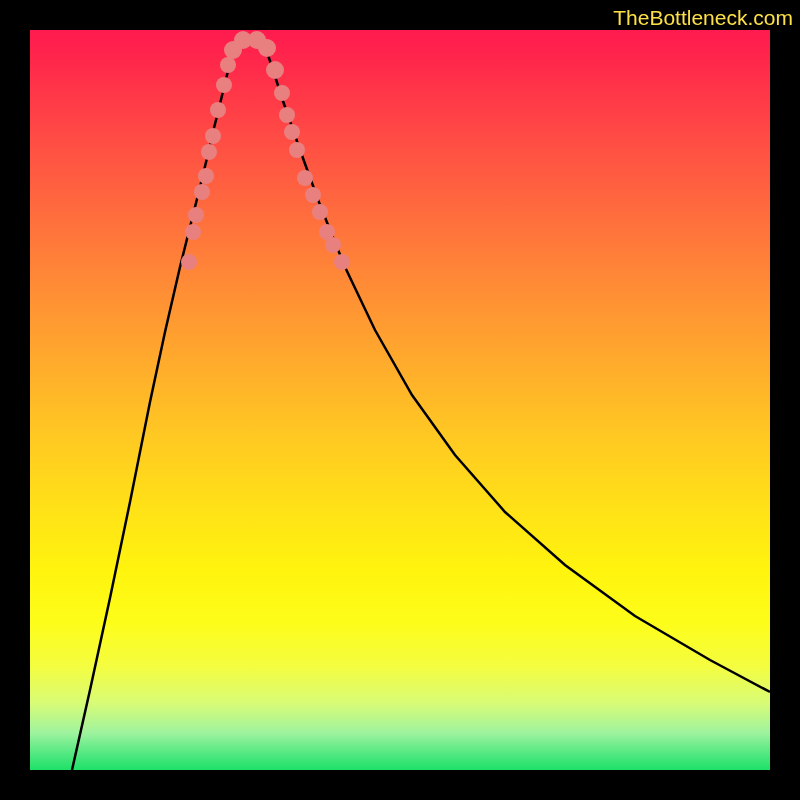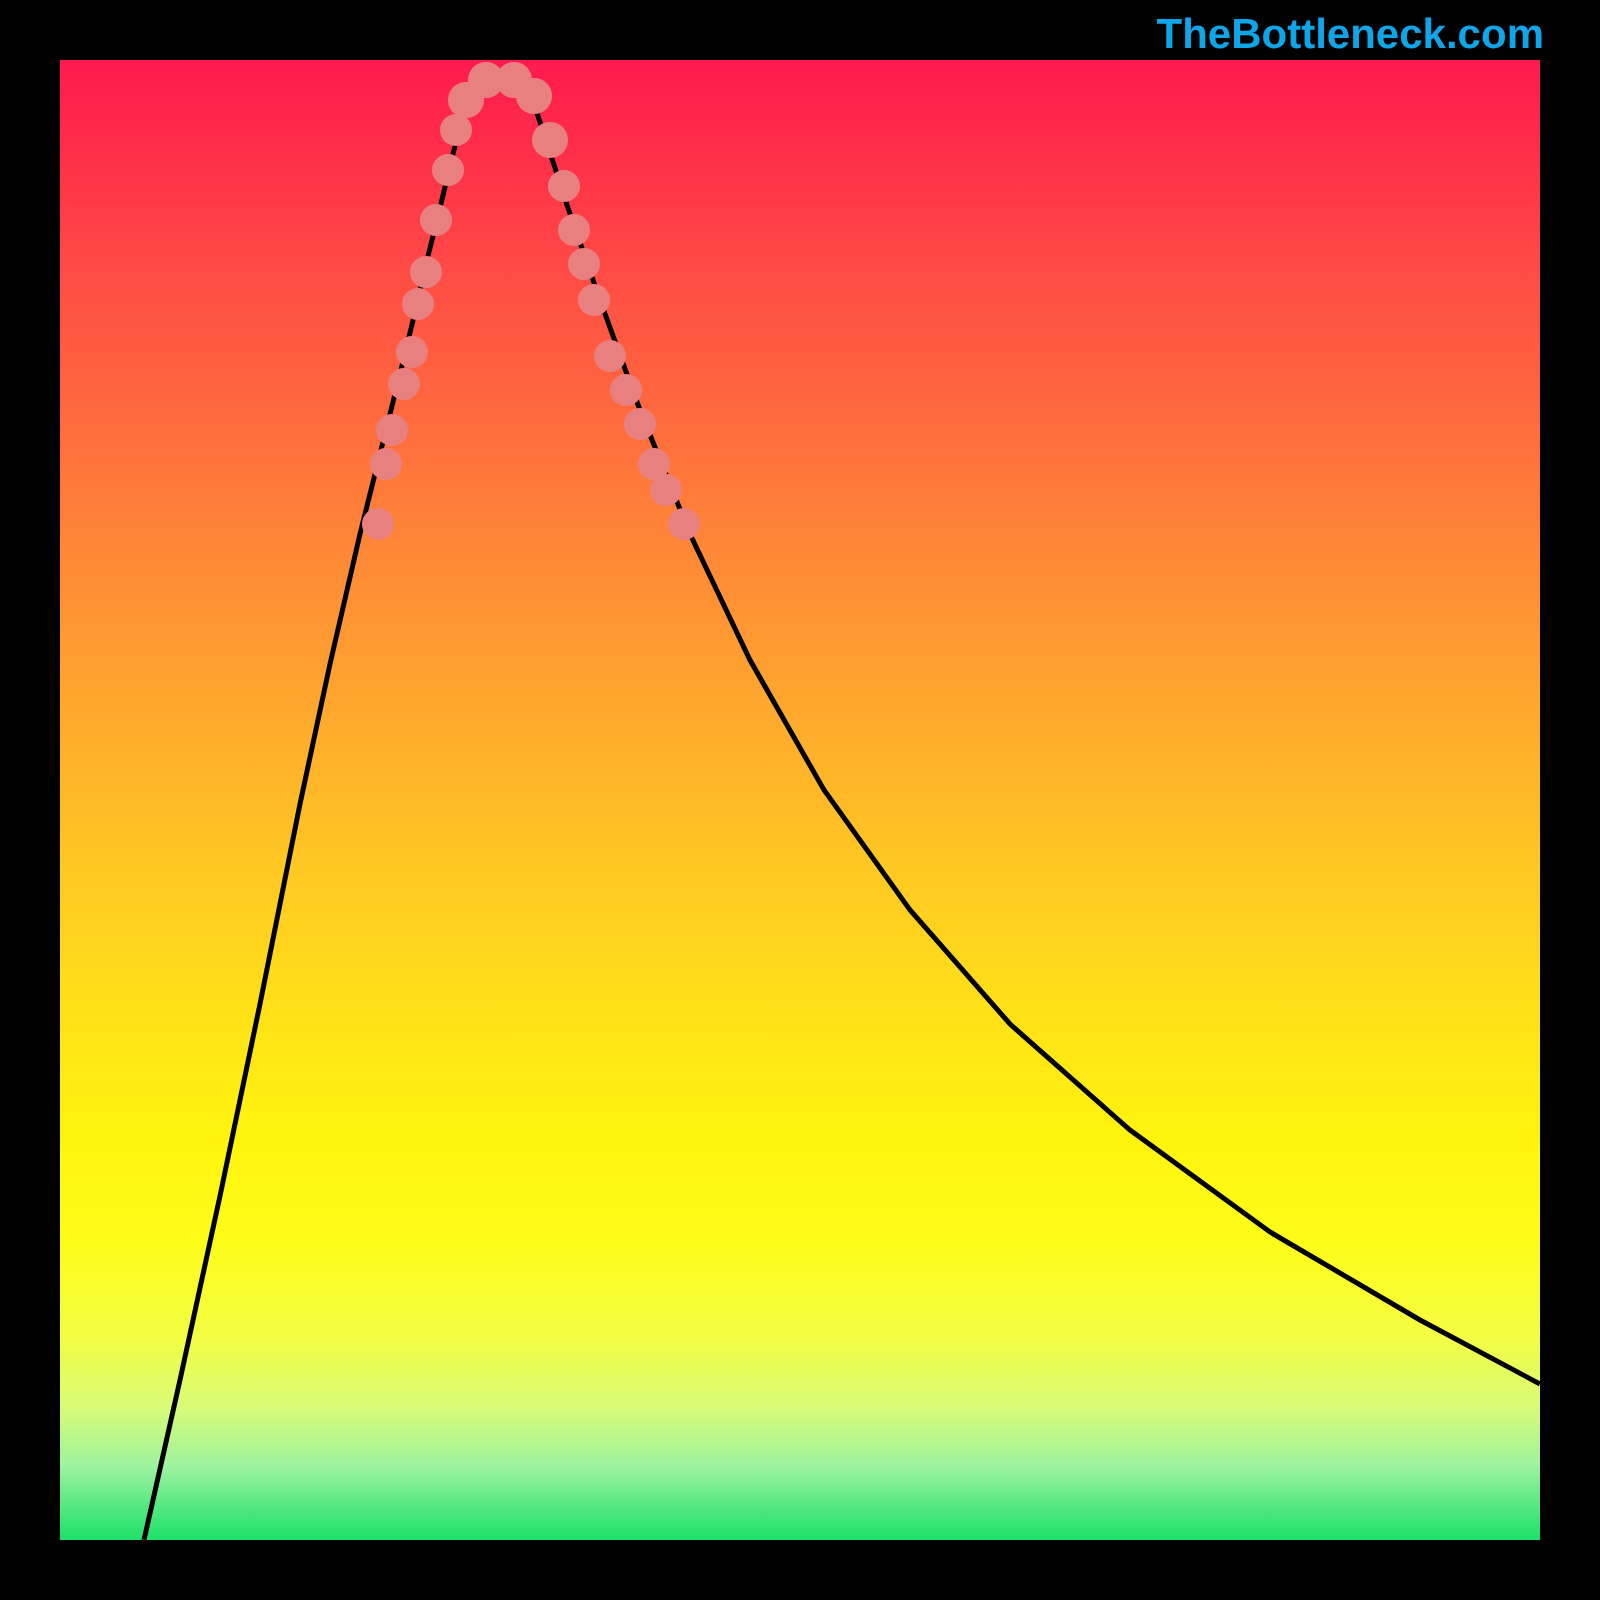--- a/index.html
+++ b/index.html
@@ -6,24 +6,24 @@
     body {
       width: 800px;
       height: 800px;
       background: #000;
       position: relative;
       font-family: Arial, sans-serif;
     }
     .watermark {
       position: absolute;
       top: 6px;
-      right: 28px;
-      color: #0ea5e9;
+      right: 7px;
+      color: #fde047;
       font-size: 21px;
-      font-weight: bold;
+      font-weight: normal;
       z-index: 10;
     }
     .plot-area {
       position: absolute;
       left: 30px;
       top: 30px;
       width: 740px;
       height: 740px;
       background: linear-gradient(to bottom,
         #ff1a4f 0%,

